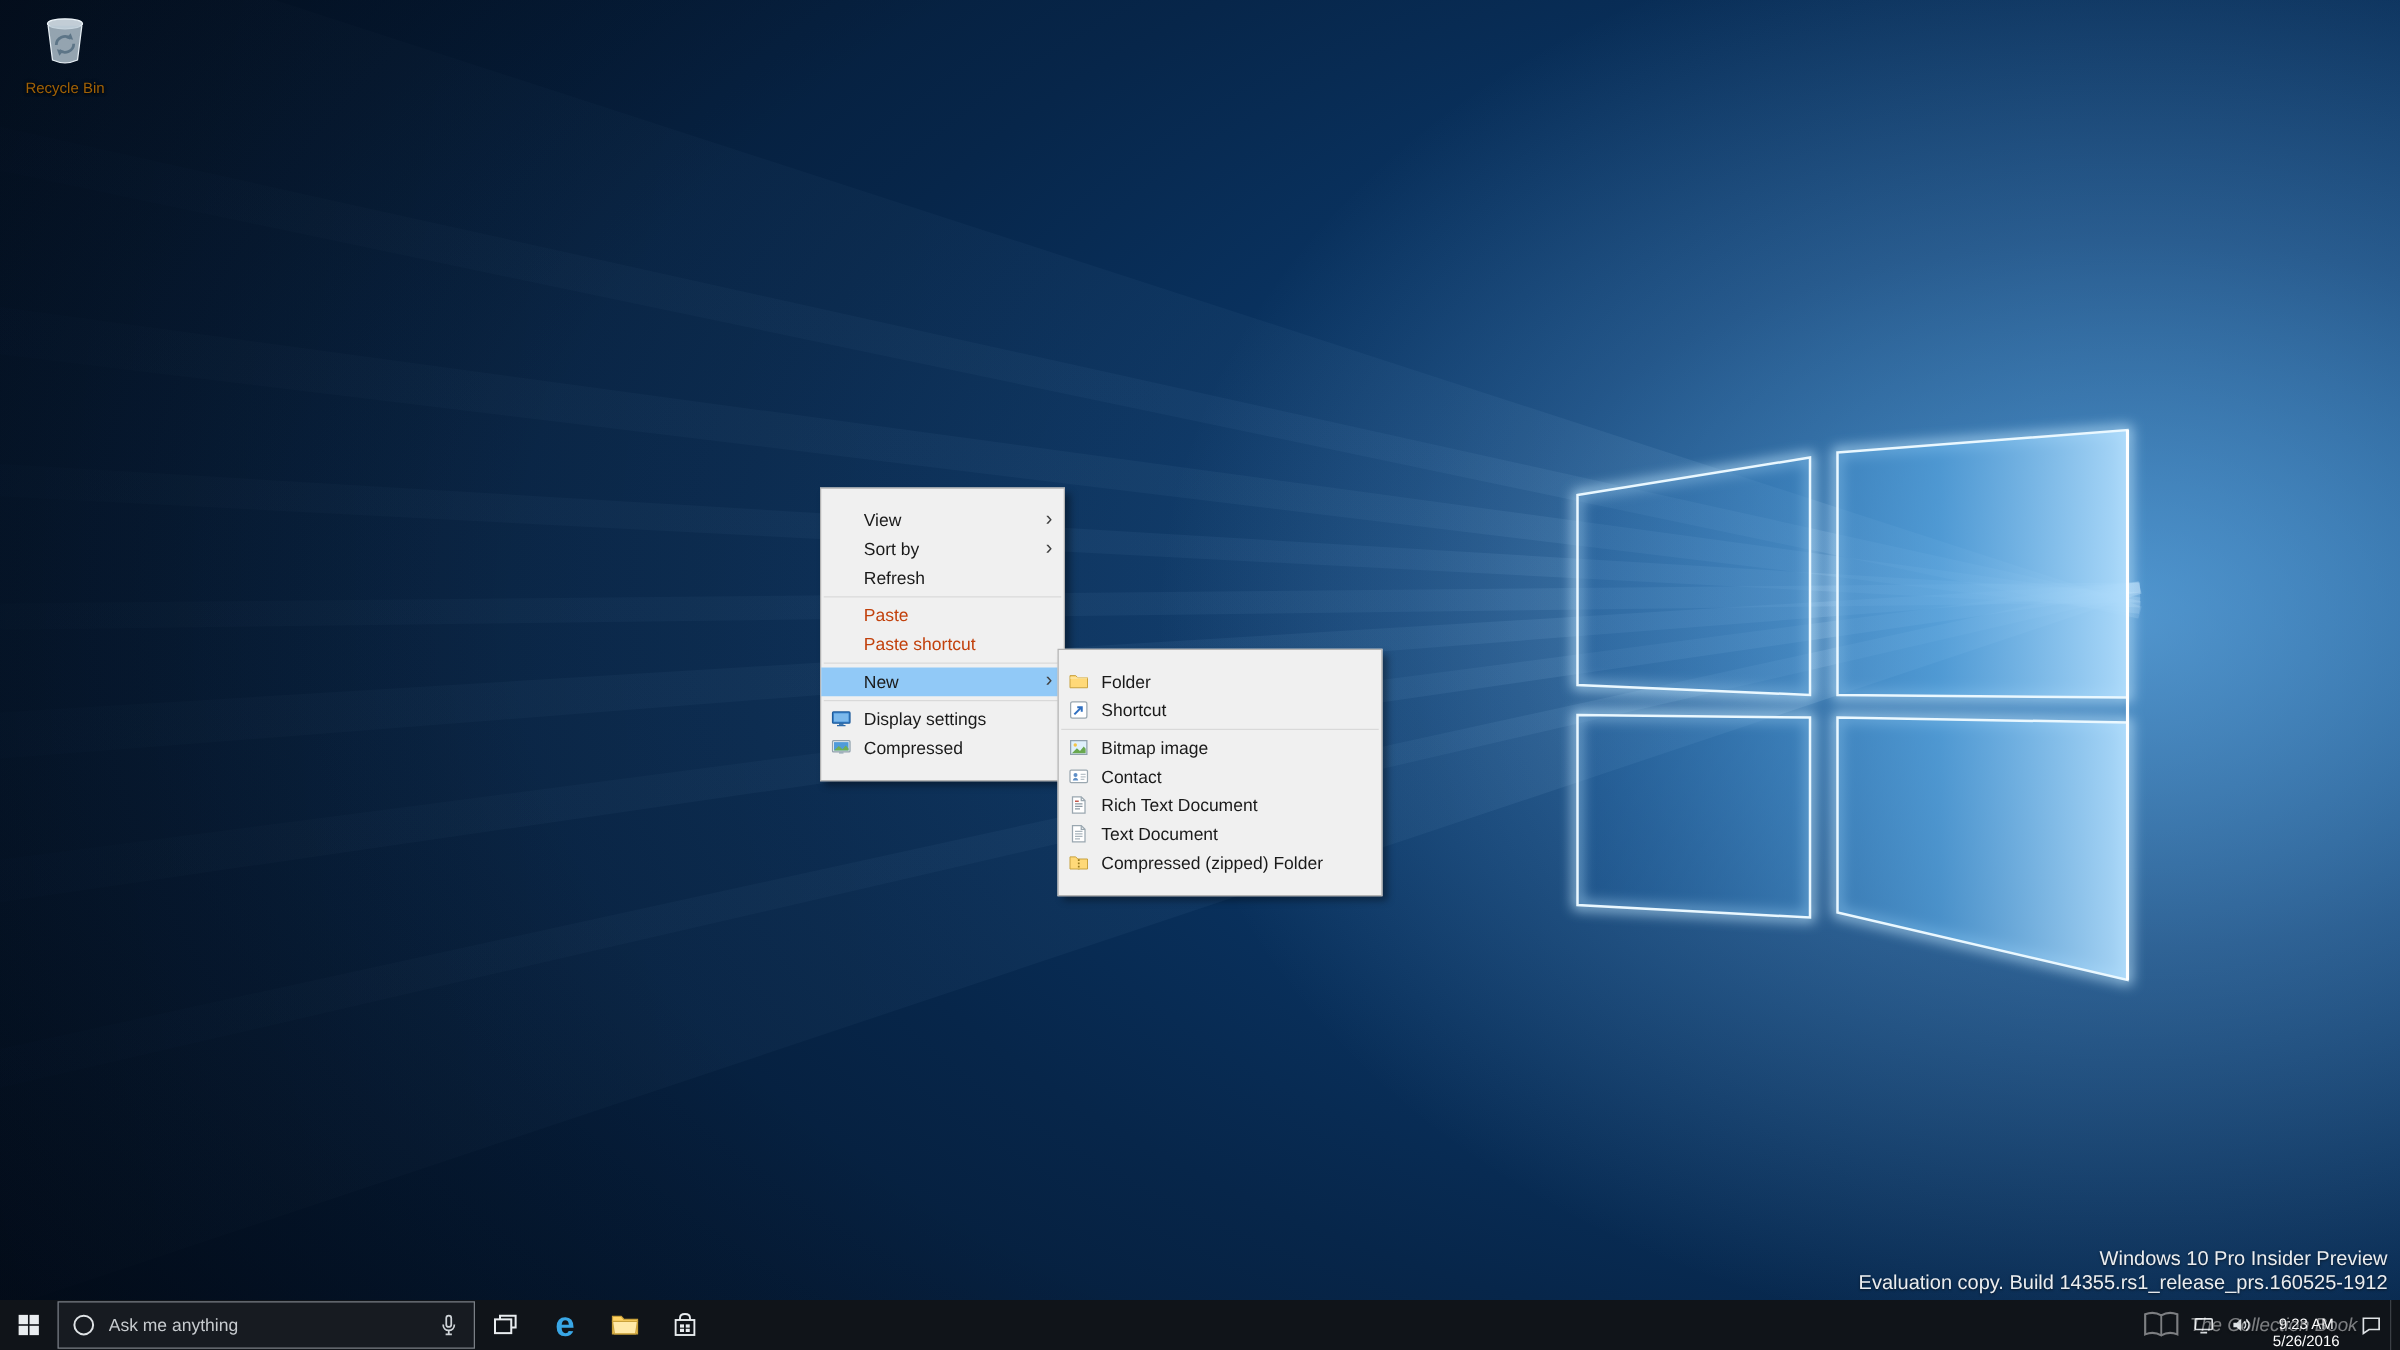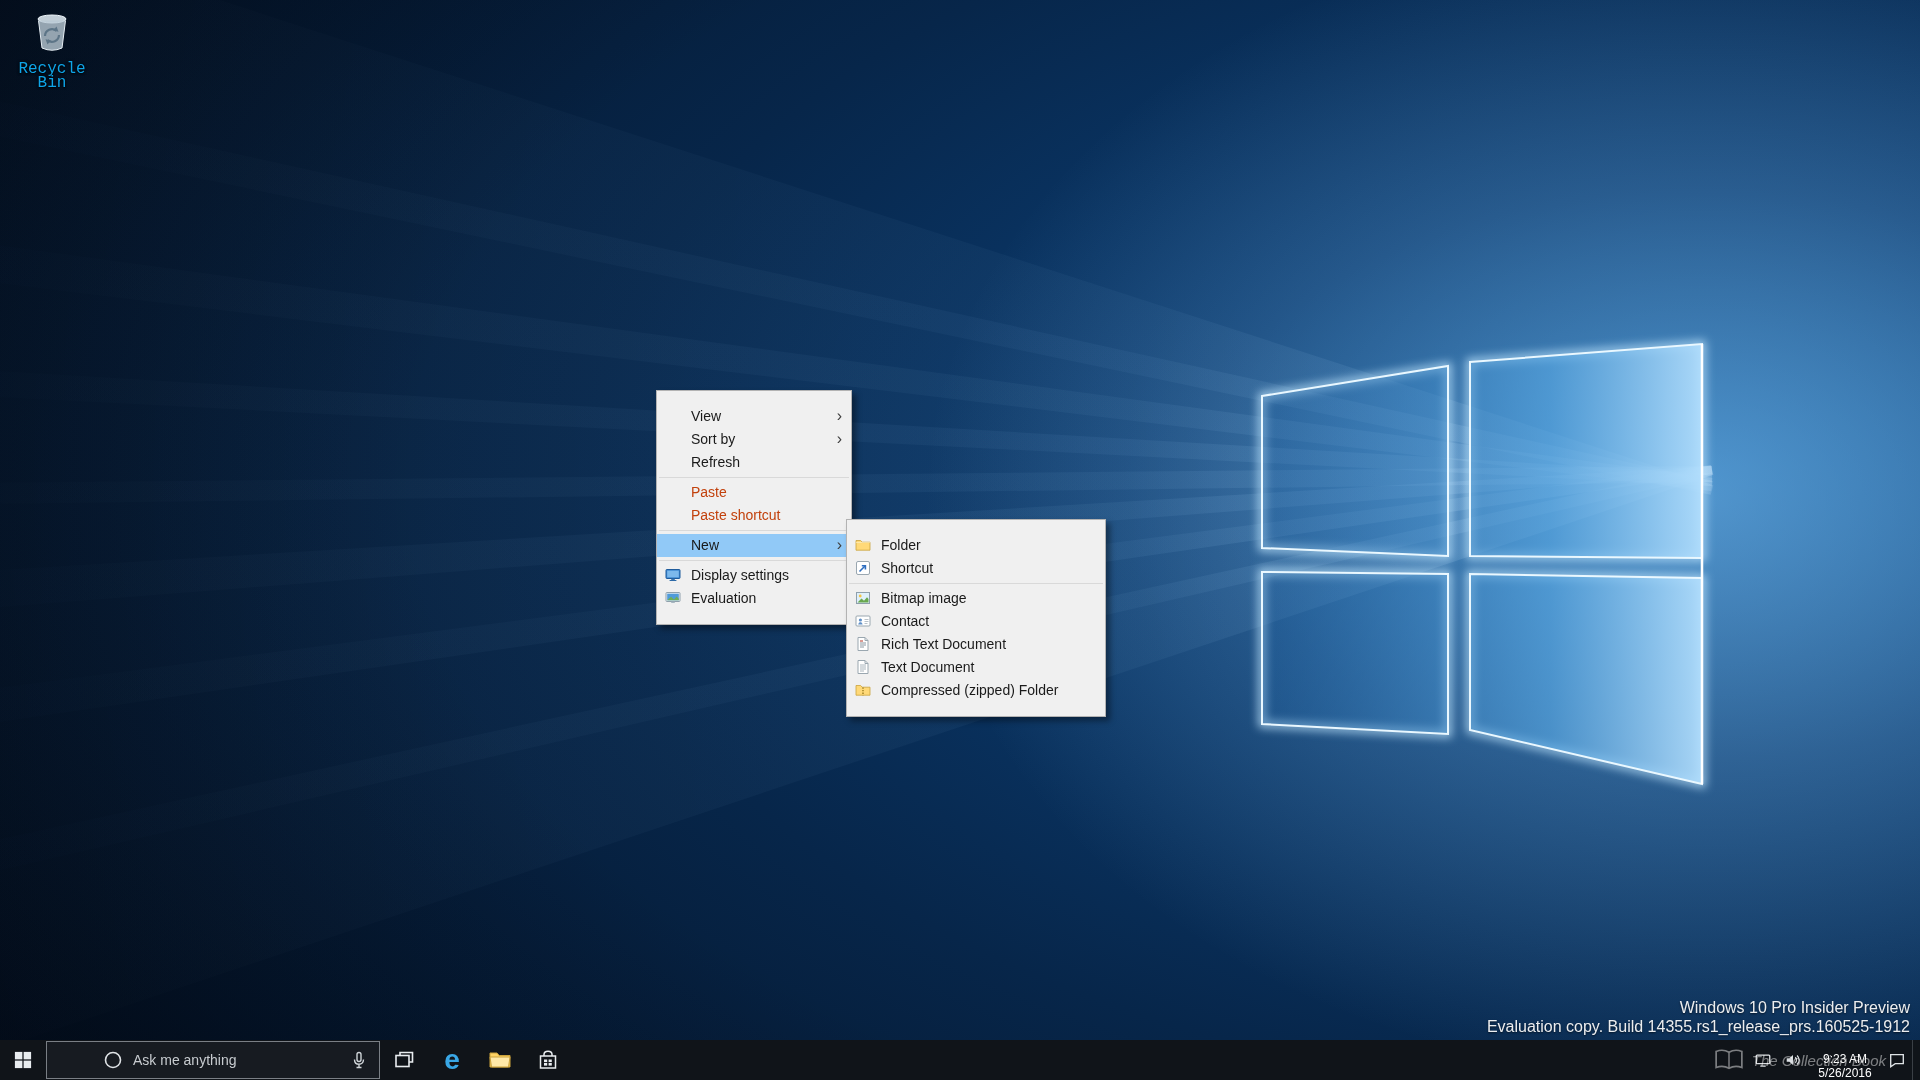--- a/index.html
+++ b/index.html
@@ -5,22 +5,22 @@
   html,body{margin:0;padding:0;width:1920px;height:1080px;overflow:hidden;
     font-family:"Liberation Sans",sans-serif;background:#04101f;}
   #stage{position:relative;width:1920px;height:1080px;overflow:hidden;}
 
   
   #wallpaper{position:absolute;inset:0;}
   #wallpaper svg{display:block;}
 
   
   .desktop-icon{position:absolute;left:6px;top:8px;width:92px;text-align:center;cursor:default;}
-  .desktop-icon .di-label{margin-top:2px;color:#0ea5e9;font-size:16px;line-height:14px;
-    text-shadow:0 1px 2px rgba(0,0,0,.9),0 0 3px rgba(0,0,0,.7);font-family:Liberation Mono, monospace;}
+  .desktop-icon .di-label{margin-top:2px;color:#a16207;font-size:12px;line-height:14px;
+    text-shadow:0 1px 2px rgba(0,0,0,.9),0 0 3px rgba(0,0,0,.7);}
 
   
   .ctx-menu{position:absolute;background:#f0f0f0;border:1px solid #b3b3b3;
     box-shadow:4px 4px 6px rgba(0,0,0,.4);padding:14px 0;font-size:14px;color:#1a1a1a;z-index:20;}
   #main-menu{left:656px;top:390px;width:194px;}
   #new-submenu{left:846px;top:519px;width:258px;z-index:21;}
   .menu-item{position:relative;height:23px;line-height:23px;padding:0 24px 0 34px;
     white-space:nowrap;cursor:default;}
   .menu-item .mi-label{display:inline-block;vertical-align:top;}
   .menu-item.disabled{color:#c2410c;}
@@ -30,21 +30,21 @@
   .menu-item .mi-icon svg{width:16px;height:16px;display:block;}
   .menu-sep{height:1px;background:#d9d9d9;margin:3px 2px;}
 
   
   #taskbar{position:absolute;left:0;bottom:0;width:1920px;height:40px;
     background:#101419;display:flex;align-items:stretch;z-index:30;}
   .tb-btn{width:48px;display:flex;align-items:center;justify-content:center;cursor:pointer;}
   .tb-btn svg{display:block;}
   #start-button{width:46px;}
   #search-box{width:334px;height:38px;margin-top:1px;box-sizing:border-box;
-    background:#171b21;border:1px solid #7a7f85;display:flex;align-items:center;cursor:text;padding-left:46px;}
+    background:#171b21;border:1px solid #7a7f85;display:flex;align-items:center;cursor:text;}
   #search-box .cortana{margin:0 8px 0 10px;width:20px;height:20px;flex:0 0 auto;}
   #search-box input{flex:1;background:transparent;border:none;outline:none;
     color:#d6d9dc;font-size:14px;font-family:"Liberation Sans",sans-serif;}
   #search-box input::placeholder{color:#c7cbcf;opacity:1;}
   #search-box .mic{width:20px;height:20px;margin:0 10px;flex:0 0 auto;cursor:pointer;}
   .edge-e{color:#39a7e6;font-size:28px;font-weight:bold;line-height:28px;}
   #tb-spacer{flex:1;}
   .tray-icon{width:30px;display:flex;align-items:center;justify-content:center;cursor:pointer;}
   #clock{width:74px;display:flex;flex-direction:column;align-items:center;justify-content:flex-end;
     color:#fff;font-size:12px;line-height:14px;cursor:pointer;text-align:center;}
@@ -189,21 +189,21 @@
     </div>
     <div class="menu-item">
       <span class="mi-icon">
         <svg viewBox="0 0 16 16">
             <rect x="1" y="2.5" width="14" height="9" rx="0.8" fill="#e9eef2" stroke="#8fa0ac"></rect>
             <rect x="2.2" y="3.7" width="11.6" height="6.6" fill="#4f9bda"></rect>
             <path d="M2.2 10.3 6 6.8l3 2.6 2.6-3 2.2 2.4v1.5z" fill="#6fae56"></path>
             <rect x="6.2" y="11.5" width="3.6" height="1.4" fill="#9fb0bb"></rect>
           </svg>
       </span>
-      <span class="mi-label">Evaluation</span>
+      <span class="mi-label">Compressed</span>
     </div>
   </div>
 
   <div id="new-submenu" class="ctx-menu">
 
     <div class="menu-item">
       <span class="mi-icon">
         <svg viewBox="0 0 16 16">
             <path d="M1 3.5h4.6l1.6 1.7H15v8H1z" fill="#ffd978" stroke="#c9a23e" stroke-width="0.8"></path>
             <path d="M1 5.4h14" stroke="#fff3c9" stroke-width="0.8" opacity="0.8"></path>

